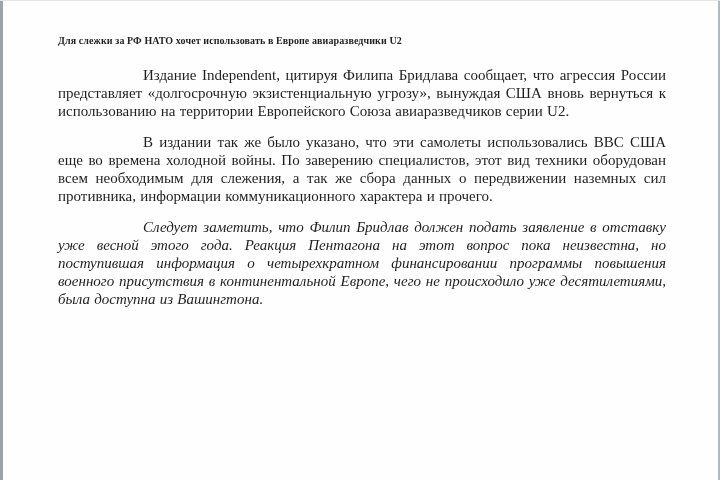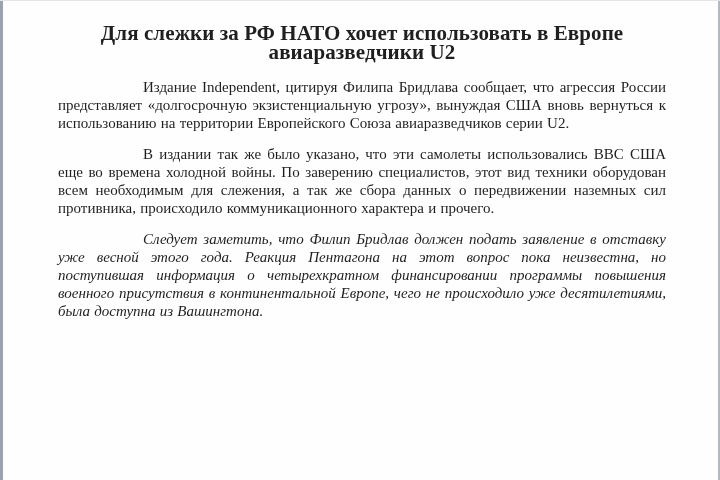--- a/index.html
+++ b/index.html
@@ -36,25 +36,25 @@
     width: 2px;
     background: #b3b9c0;
   }
   .content {
     position: absolute;
     top: 23px;
     left: 58px;
     width: 608px;
   }
   .doc-title {
-    font-size: 21px;
+    font-size: 10px;
     font-weight: bold;
     line-height: 19px;
-    text-align: center;
-    margin: 0 0 16px 0;
+    text-align: left;
+    margin: 7px 0 16px 0;
     letter-spacing: 0.1px;
   }
   .para {
     font-size: 15px;
     line-height: 18px;
     text-align: justify;
     text-indent: 85px;
     margin: 8px 0 13px 0;
     word-spacing: 0.5px;
   }
@@ -67,16 +67,16 @@
 <body>
 
 <div class="page">
   <div class="edge left"></div>
   <div class="edge right"></div>
 
   <div class="content">
     <h1 class="doc-title">Для слежки за РФ НАТО хочет использовать в Европе авиаразведчики U2</h1>
 
     <p class="para">Издание Independent, цитируя Филипа Бридлава сообщает, что агрессия России представляет «долгосрочную экзистенциальную угрозу», вынуждая США вновь вернуться к использованию на территории Европейского Союза авиаразведчиков серии U2.</p>
-    <p class="para">В издании так же было указано, что эти самолеты использовались ВВС США еще во времена холодной войны. По заверению специалистов, этот вид техники оборудован всем необходимым для слежения, а так же сбора данных о передвижении наземных сил противника, происходило коммуникационного характера и прочего.</p>
+    <p class="para">В издании так же было указано, что эти самолеты использовались ВВС США еще во времена холодной войны. По заверению специалистов, этот вид техники оборудован всем необходимым для слежения, а так же сбора данных о передвижении наземных сил противника, информации коммуникационного характера и прочего.</p>
     <p class="para">Следует заметить, что Филип Бридлав должен подать заявление в отставку уже весной этого года. Реакция Пентагона на этот вопрос пока неизвестна, но поступившая информация о четырехкратном финансировании программы повышения военного присутствия в континентальной Европе, чего не происходило уже десятилетиями, была доступна из Вашингтона.</p>
   </div>
 </div>
 
 </body></html>

